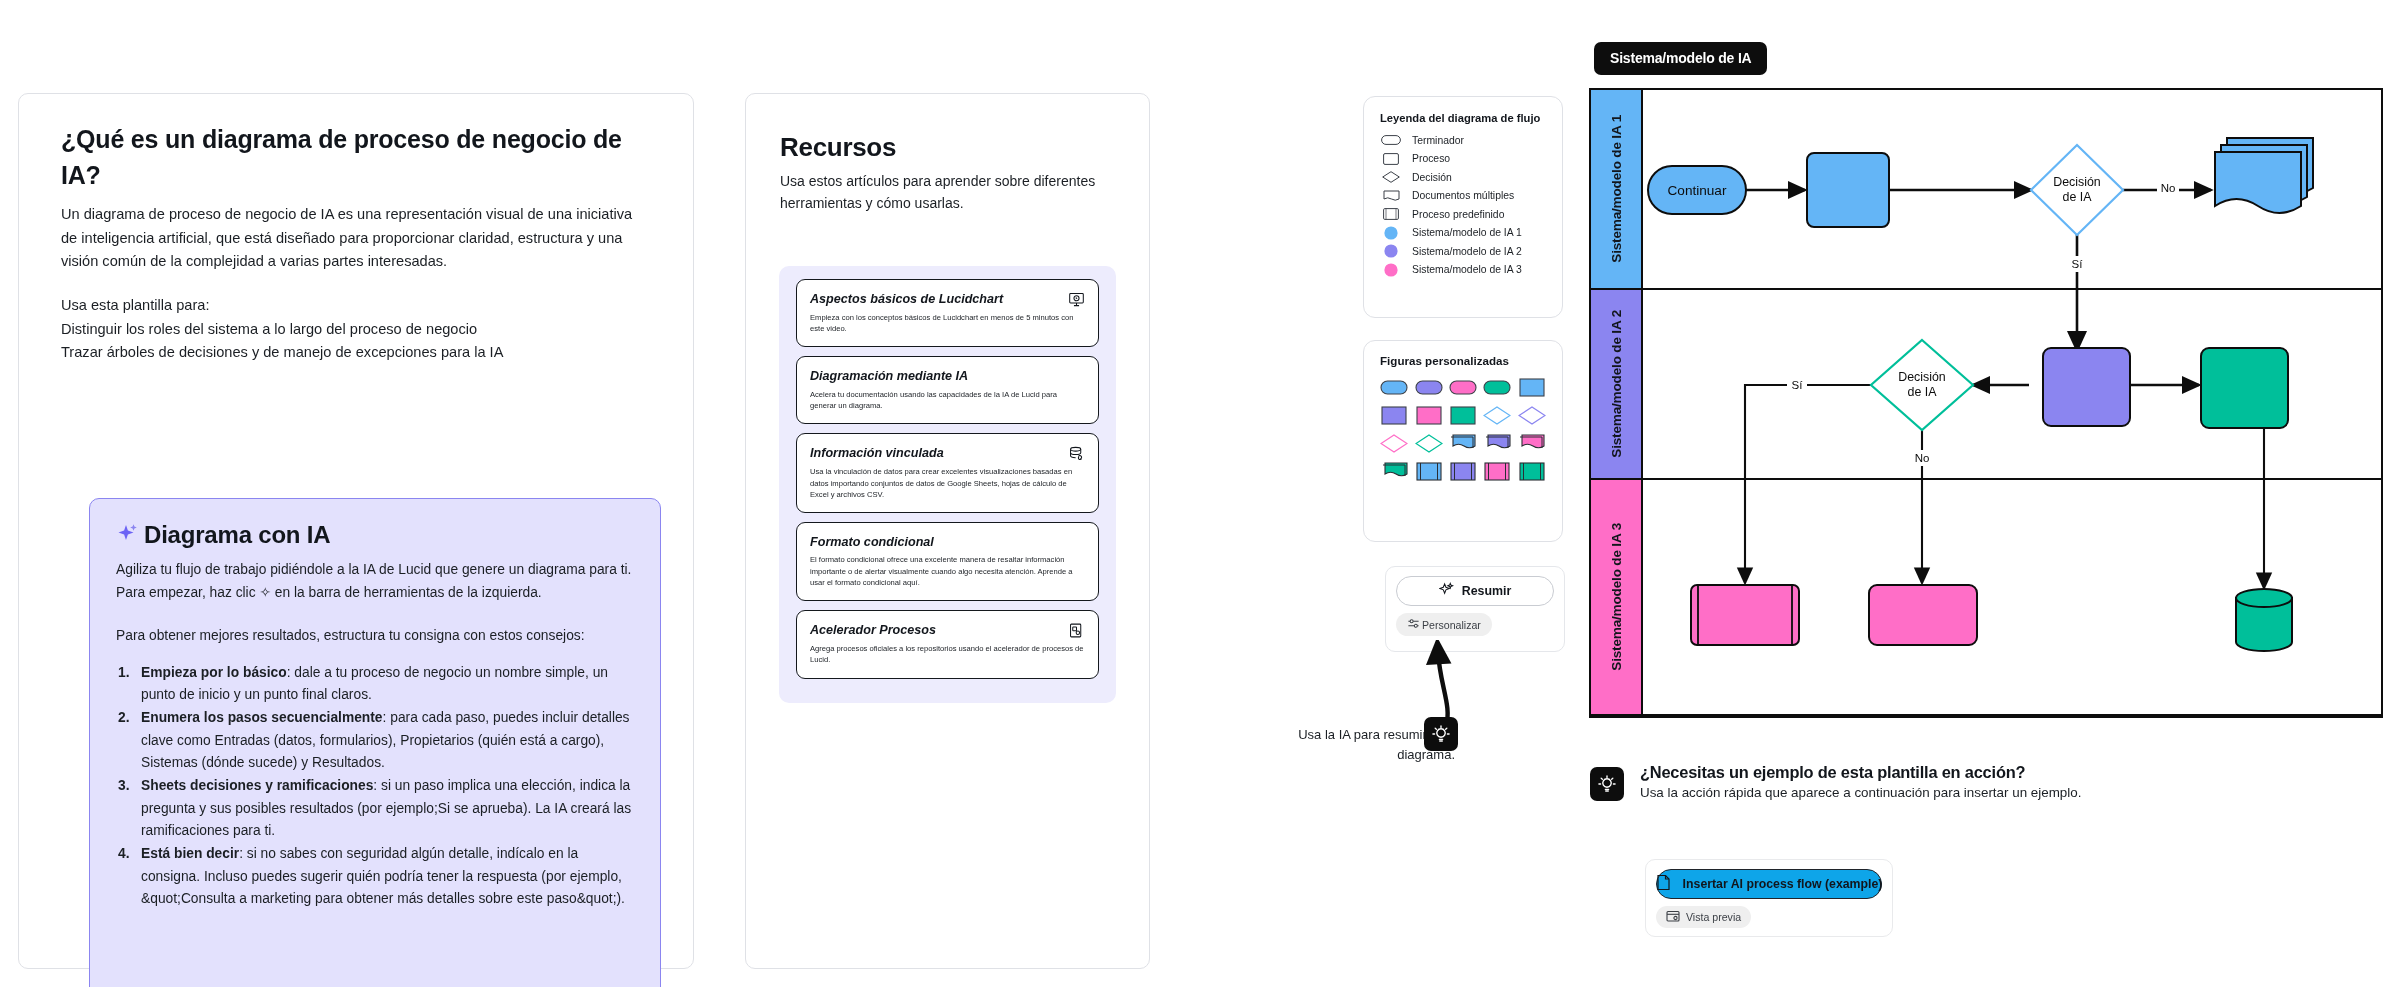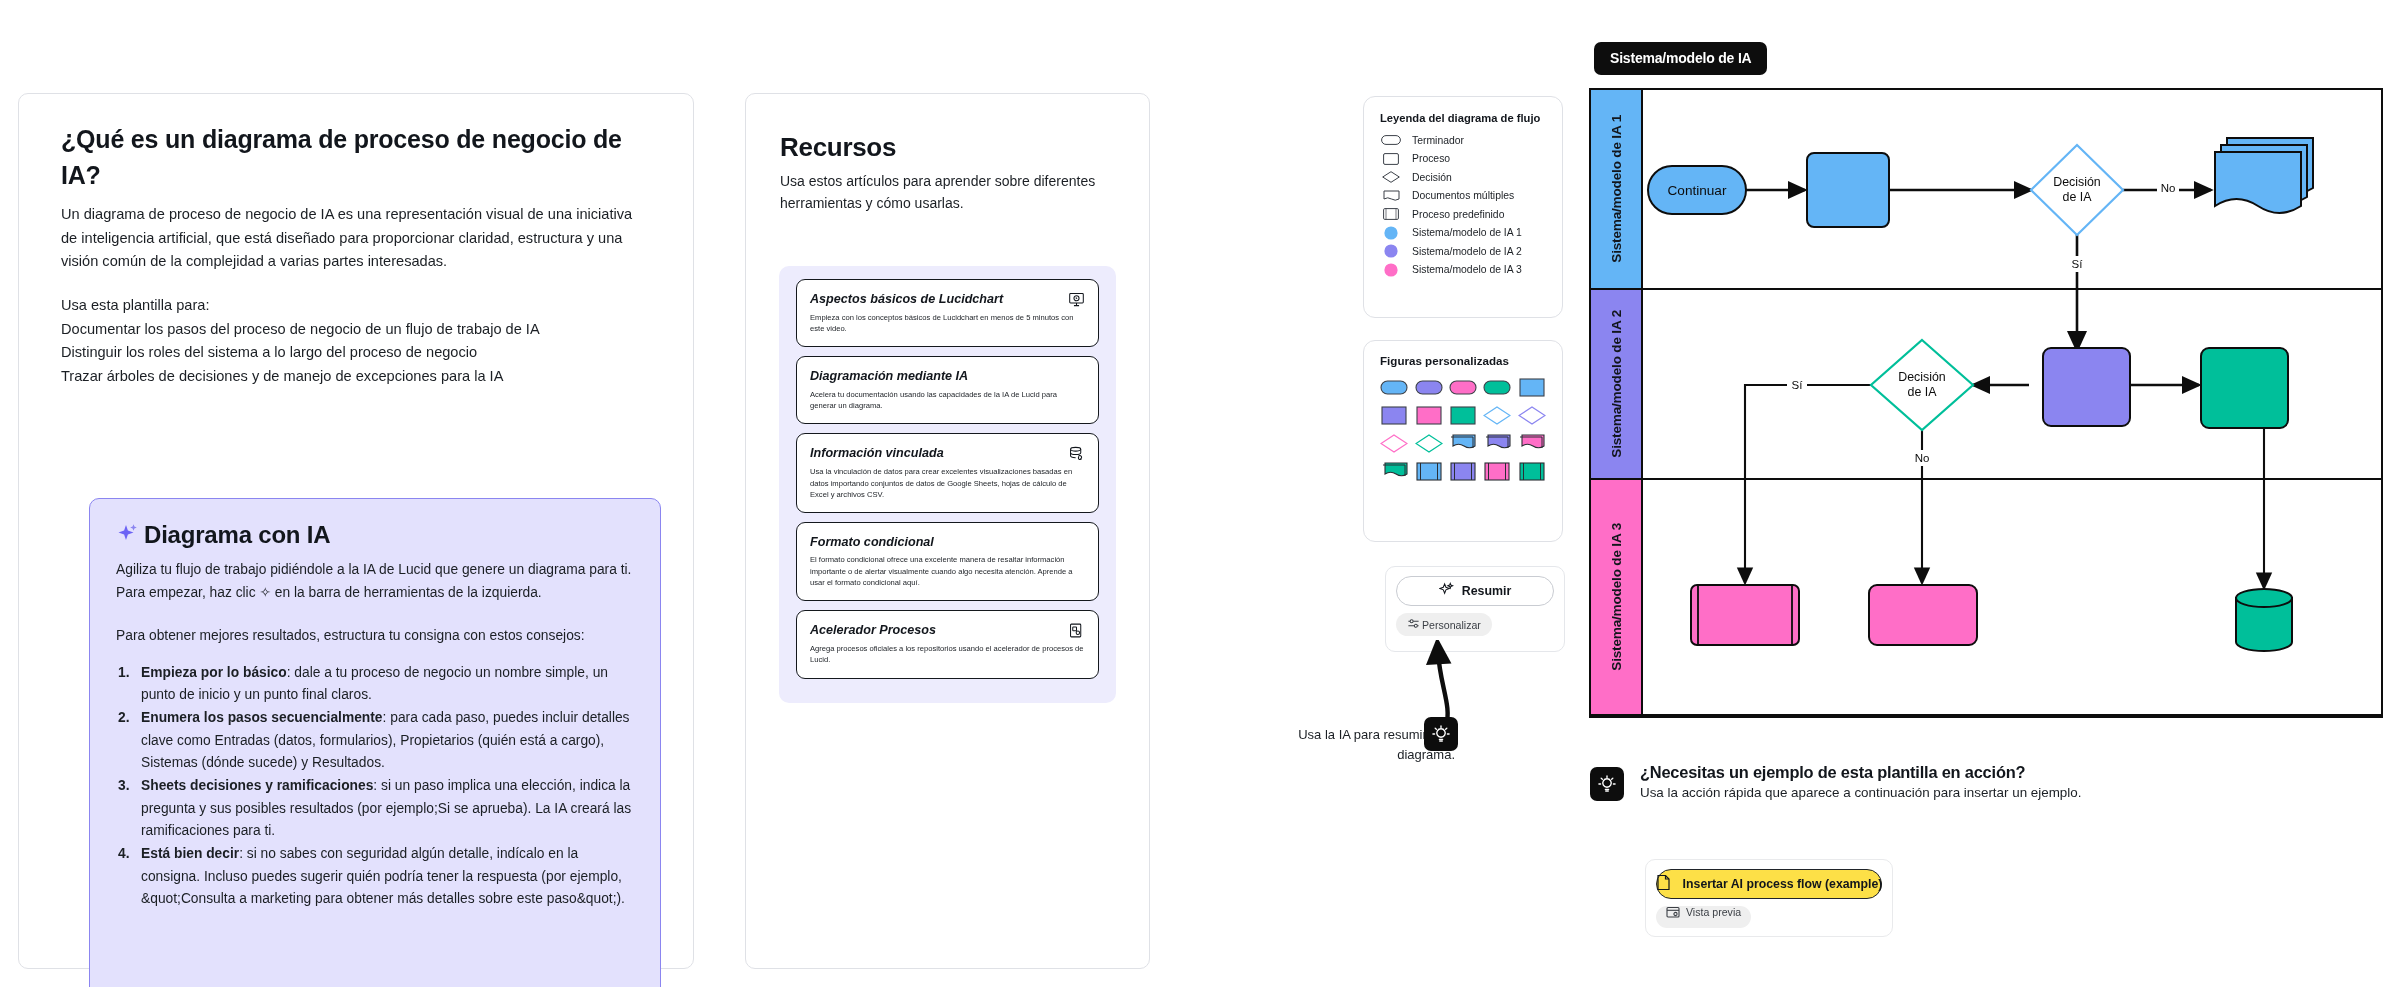--- a/index.html
+++ b/index.html
@@ -162,42 +162,41 @@
   .ex-row { display:flex; align-items:flex-start; gap: 16px; }
   .ex-h { font-size: 16.4px; font-weight: bold; color:#12161c; letter-spacing:-0.2px; }
   .ex-sub { font-size: 13.4px; color:#1b1f24; margin-top: 3px; }
   #insert-card {
     position:absolute; left: 1645px; top: 859px; width: 248px; height: 78px;
     border-radius: 10px; border-color:#e9eaec;
   }
   .insert-inner { padding: 9px 10px; }
   .btn-insert {
     width: 100%; height: 30px; border: 1.3px solid #20242a; border-radius: 16px;
-    background:#fde047; display:flex; align-items:center; justify-content:center; gap: 12px;
+    background:#0ea5e9; display:flex; align-items:center; justify-content:center; gap: 12px;
     font-size: 12.3px; font-weight:bold; color:#12161c; white-space: nowrap;
   }
   .btn-preview {
     margin-top: 7px; height: 22px; border-radius: 11px; background:#efefef;
-    display:inline-flex; gap: 6px; padding: 0 10px;
+    display:inline-flex; align-items:center; gap: 6px; padding: 0 10px;
     font-size: 10.6px; color:#3b3f45;
   }
 </style>
 </head>
 <body>
 
 <div class="page">
 
 
   <div class="card" id="overview-card">
     <div class="ov-inner">
       <div class="ov-h1">¿Qué es un diagrama de proceso de negocio de IA?</div>
       <div class="ov-p">Un diagrama de proceso de negocio de IA es una representación visual de una iniciativa de inteligencia artificial, que está diseñado para proporcionar claridad, estructura y una visión común de la complejidad a varias partes interesadas.</div>
       <div class="ov-gap"></div>
       <div class="ov-p">Usa esta plantilla para:</div>
-      <div class="ov-p">Documentar los pasos del proceso de negocio de un flujo de trabajo de IA</div>
       <div class="ov-p">Distinguir los roles del sistema a lo largo del proceso de negocio</div>
       <div class="ov-p">Trazar árboles de decisiones y de manejo de excepciones para la IA</div>
     </div>
 
     <div id="ai-box">
       <div class="ai-title-row">
         <span class="spark">
           <svg viewBox="0 0 26 26" width="26" height="26">
             <path d="M10 3 L11.9 8.6 L17.5 10.5 L11.9 12.4 L10 18 L8.1 12.4 L2.5 10.5 L8.1 8.6 Z" fill="#6c63f5"></path>
             <path d="M17.5 2.2 L18.4 4.6 L20.8 5.5 L18.4 6.4 L17.5 8.8 L16.6 6.4 L14.2 5.5 L16.6 4.6 Z" fill="#8b85f0"></path>

